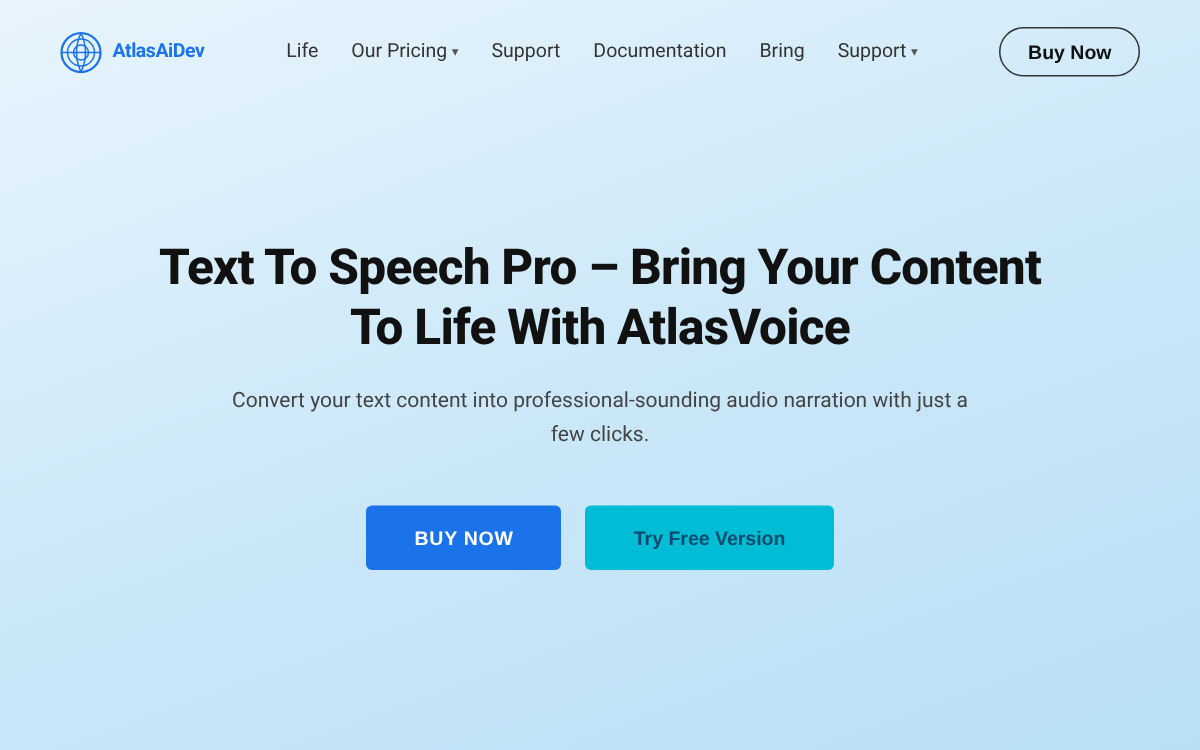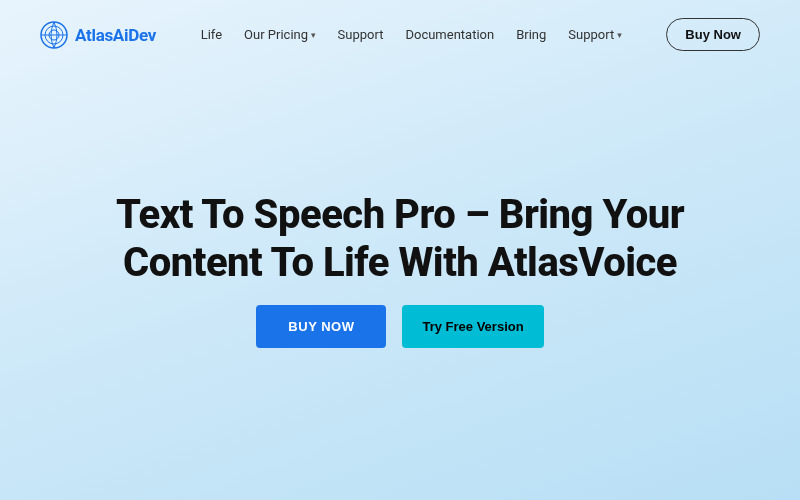--- a/index.html
+++ b/index.html
@@ -39,21 +39,21 @@
       gap: 7px;
       cursor: pointer;
     }
 
     .logo-icon {
       width: 28px;
       height: 28px;
     }
 
     .logo-text {
-      font-size: 17px;
+      font-size: 13px;
       font-weight: 700;
       color: #1a73e8;
       letter-spacing: -0.3px;
     }
 
     .nav {
       display: flex;
       align-items: center;
       gap: 22px;
     }
@@ -91,21 +91,21 @@
       flex: 1;
       display: flex;
       flex-direction: column;
       align-items: center;
       justify-content: center;
       text-align: center;
       padding: 10px 60px 40px;
     }
 
     .hero-title {
-      font-size: 40px;
+      font-size: 33px;
       font-weight: 800;
       color: #111;
       line-height: 1.2;
       max-width: 600px;
       margin-bottom: 18px;
       letter-spacing: -0.5px;
     }
 
     .hero-subtitle {
       font-size: 14px;
@@ -130,24 +130,24 @@
       padding: 14px 32px;
       border: none;
       border-radius: 4px;
       cursor: pointer;
       letter-spacing: 0.5px;
       text-transform: uppercase;
     }
 
     .btn-try-free {
       background: #00bcd4;
-      color: #000000;
+      color: #0c4a6e;
       font-size: 13px;
       font-weight: 600;
-      padding: 14px 20px;
+      padding: 14px 32px;
       border: none;
       border-radius: 4px;
       cursor: pointer;
     }
   </style>
 </head>
 <body>
 
 <div class="page-wrapper">
 
@@ -179,19 +179,20 @@
         <span class="nav-chevron">▾</span>
       </span>
     </nav>
 
     <button class="buy-now-btn">Buy Now</button>
 
   </header>
 
   <section class="hero">
     <h1 class="hero-title">Text To Speech Pro – Bring Your Content To Life With AtlasVoice</h1>
+    <p class="hero-subtitle">Convert your text content into professional-sounding audio narration with just a few clicks.</p>
     <div class="hero-buttons">
       <button class="btn-buy-now">BUY NOW</button>
       <button class="btn-try-free">Try Free Version</button>
     </div>
   </section>
 
 </div>
 
 </body></html>

